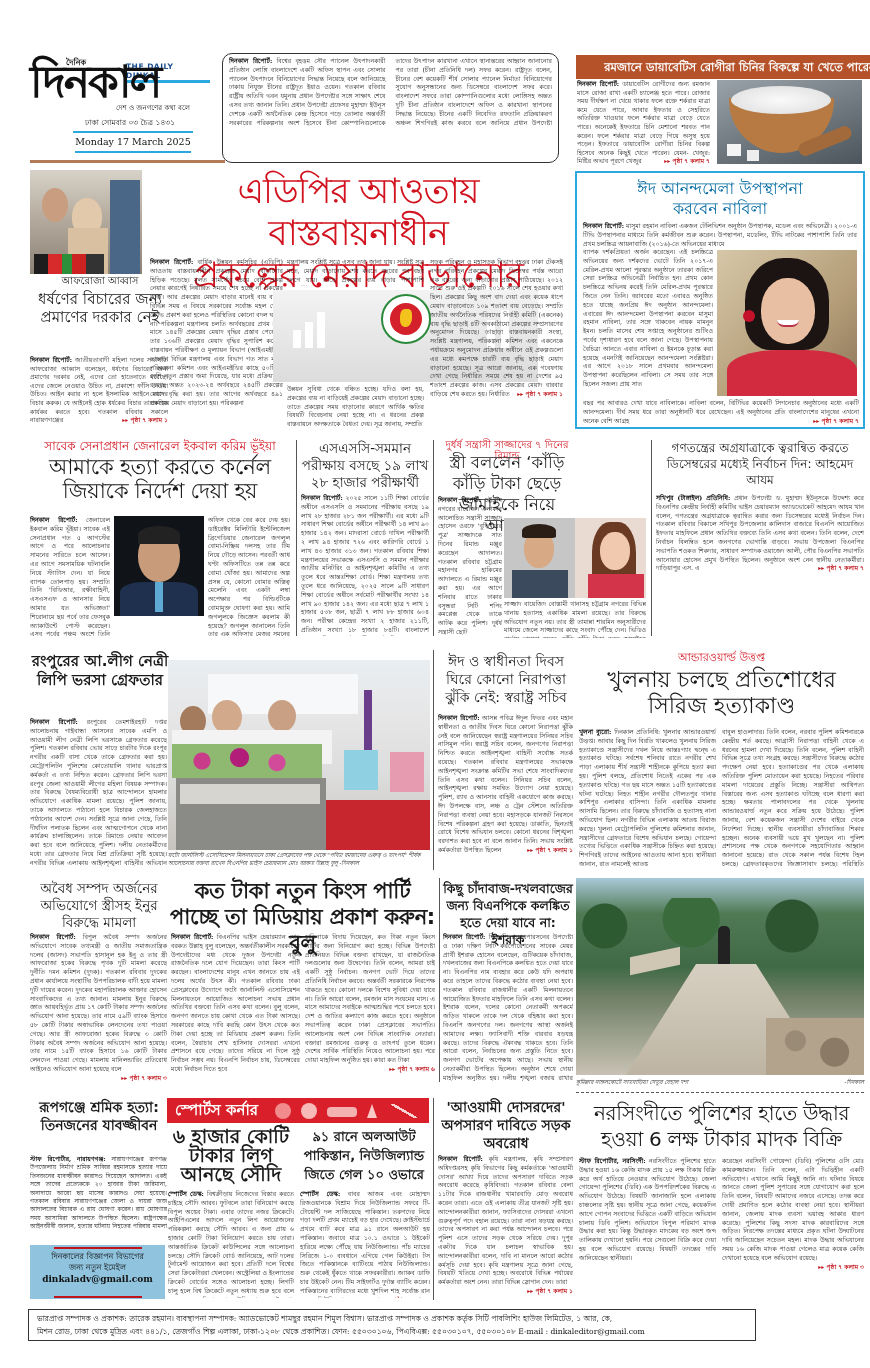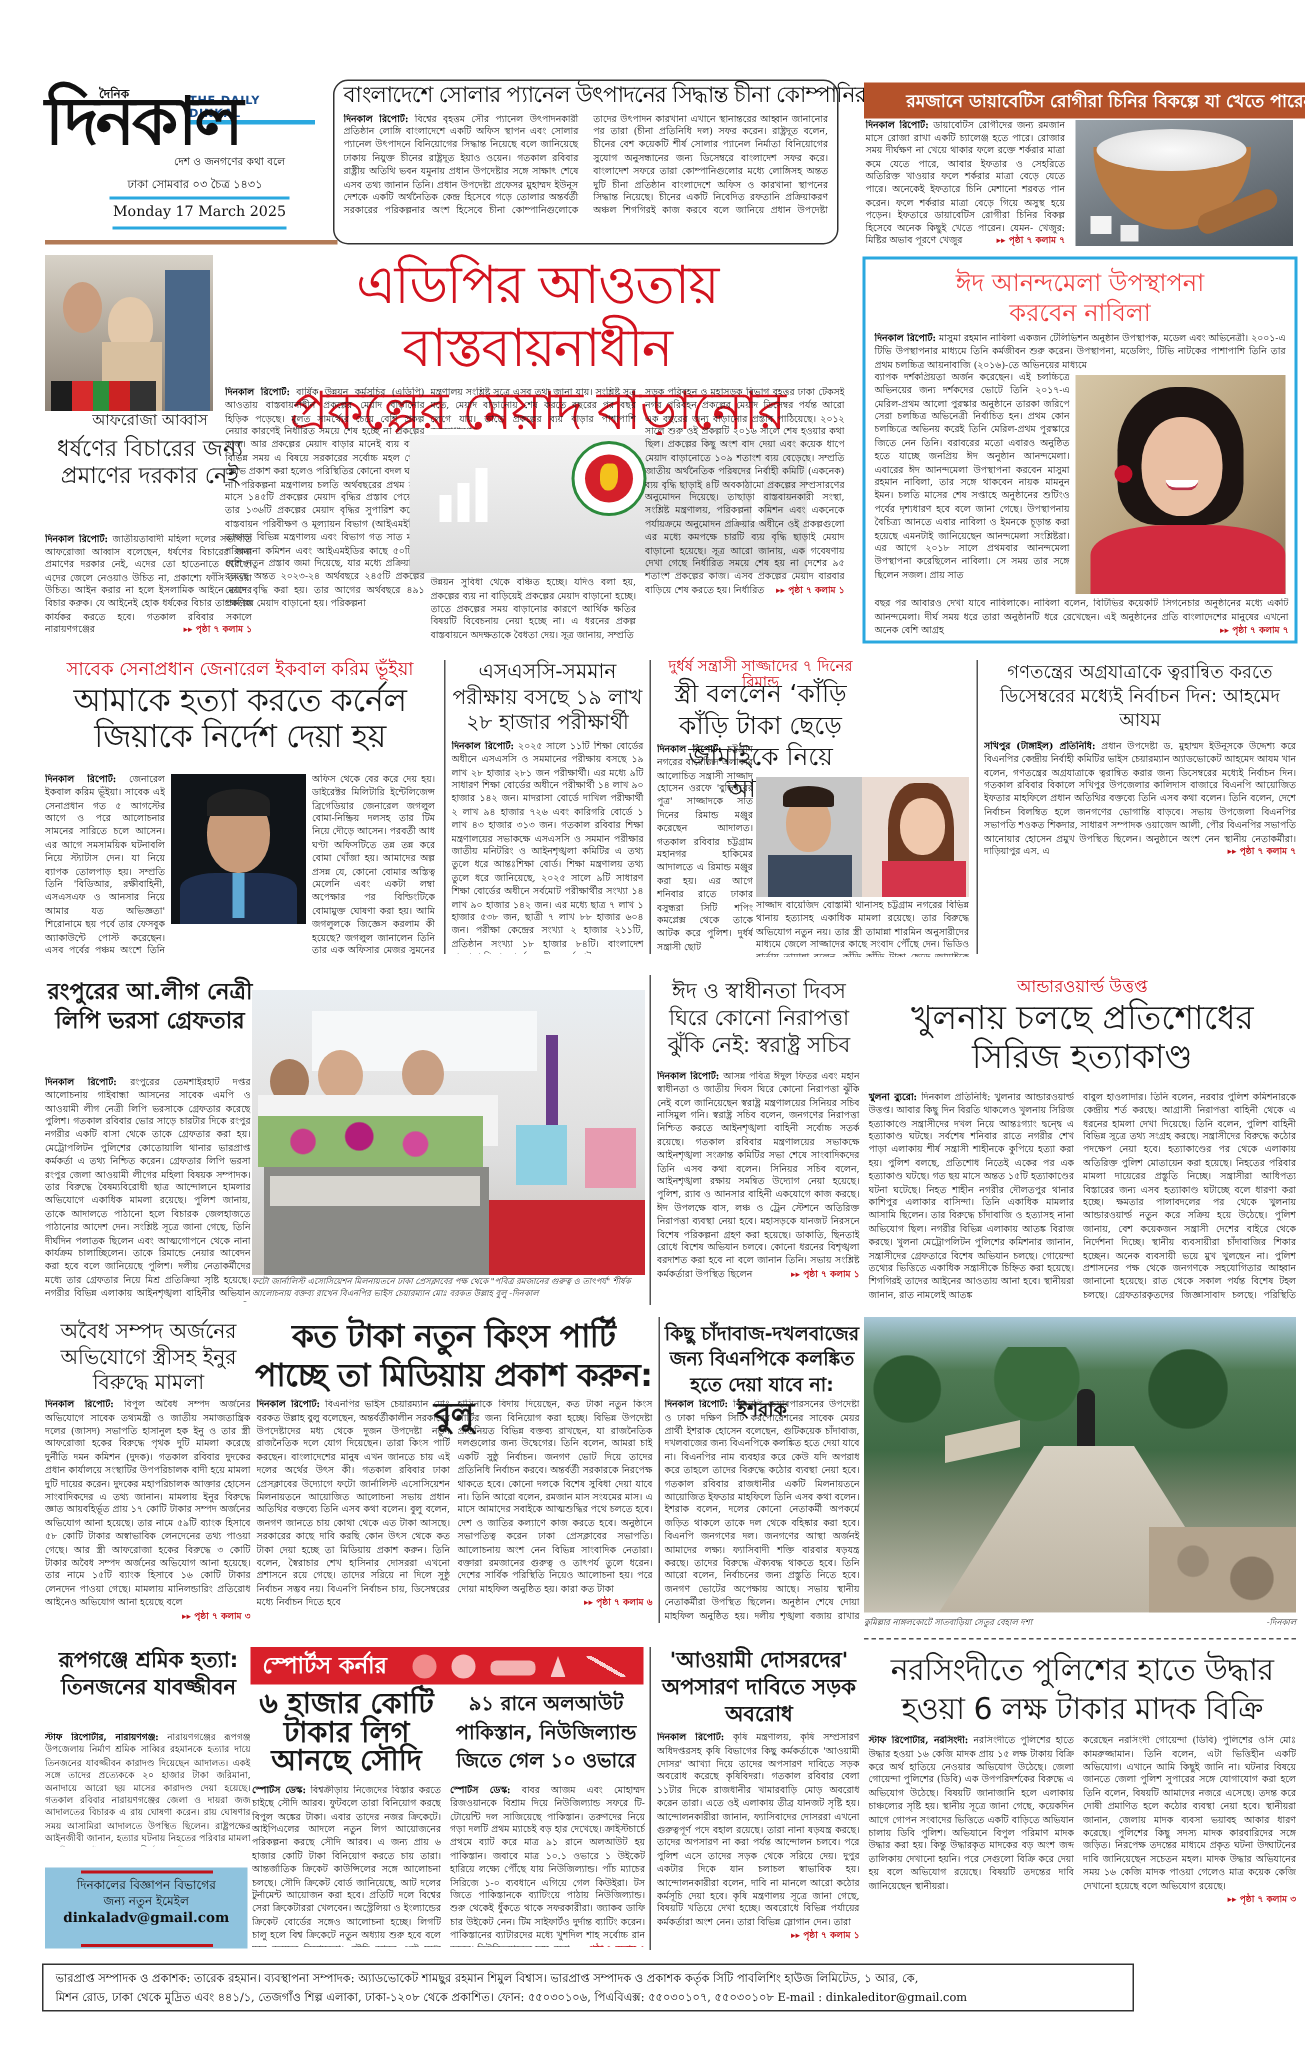--- a/index.html
+++ b/index.html
@@ -36,21 +36,20 @@
   <div class="abs mast-logo" style="left:0;top:8px">দিনকাল</div>
   <div class="abs" style="left:86px;top:50px;font-size:7px;font-family:'DejaVu Serif',serif">দেশ ও জনগণের কথা বলে</div>
   <div class="abs dateline" style="left:40px;top:65px;width:120px;font-size:7.5px">ঢাকা সোমবার ০৩ চৈত্র ১৪৩১</div>
   <div class="abs blue-rule" style="left:43px;top:79px;width:120px"></div>
   <div class="abs dateline" style="left:38px;top:84px;width:130px;font-size:9.5px">Monday 17 March 2025</div>
   <div class="abs blue-rule" style="left:45px;top:99px;width:116px"></div>
 </div>
 <div class="abs brown-rule" style="left:30px;top:160px;width:195px"></div>
 
 <div class="abs box-rounded" style="left:222px;top:53px;width:337px;height:110px;padding:3px 6px">
-  <div class="hl" style="font-size:14.5px;font-weight:normal;color:#111;margin-bottom:3px;white-space:nowrap;letter-spacing:-0.5px">বাংলাদেশে সোলার প্যানেল উৎপাদনের সিদ্ধান্ত চীনা কোম্পানির</div>
   <div class="body-text" style="column-count:2;column-gap:10px;height:79px;font-size:6.2px;line-height:8.8px">
     <b>দিনকাল রিপোর্ট:</b>
     <span>বিশ্বের বৃহত্তম সৌর প্যানেল উৎপাদনকারী প্রতিষ্ঠান লোঙ্গি বাংলাদেশে একটি অফিস স্থাপন এবং সোলার প্যানেল উৎপাদনে বিনিয়োগের সিদ্ধান্ত নিয়েছে বলে জানিয়েছে ঢাকায় নিযুক্ত চীনের রাষ্ট্রদূত ইয়াও ওয়েন। গতকাল রবিবার রাষ্ট্রীয় অতিথি ভবন যমুনায় প্রধান উপদেষ্টার সঙ্গে সাক্ষাৎ শেষে এসব তথ্য জানান তিনি। প্রধান উপদেষ্টা প্রফেসর মুহাম্মদ ইউনূস দেশকে একটি অর্থনৈতিক কেন্দ্র হিসেবে গড়ে তোলার অন্তর্বর্তী সরকারের পরিকল্পনার অংশ হিসেবে চীনা কোম্পানিগুলোকে তাদের উৎপাদন কারখানা এখানে স্থানান্তরের আহ্বান জানানোর পর তারা (চীনা প্রতিনিধি দল) সফর করেন। রাষ্ট্রদূত বলেন, চীনের বেশ কয়েকটি শীর্ষ সোলার প্যানেল নির্মাতা বিনিয়োগের সুযোগ অনুসন্ধানের জন্য ডিসেম্বরে বাংলাদেশ সফর করে। বাংলাদেশ সফরে তারা কোম্পানিগুলোর মধ্যে লোঙ্গিসহ অন্তত দুটি চীনা প্রতিষ্ঠান বাংলাদেশে অফিস ও কারখানা স্থাপনের সিদ্ধান্ত নিয়েছে। চীনের একটি নিবেদিত রফতানি প্রক্রিয়াকরণ অঞ্চল শিগগিরই কাজ করবে বলে জানিয়ে প্রধান উপদেষ্টা প্রফেসর মুহাম্মদ ইউনূসকে রাষ্ট্রদূত বলেন, তারা খুব শিগগিরই বাংলাদেশে বিনিয়োগ করবে। চীনে প্রধান উপদেষ্টার আসন্ন আনুষ্ঠানিক সফর হবে দুই বিস্তৃত ও ঘনিষ্ঠ বন্ধুর</span>
     
   </div>
 </div>
 
 <div class="abs banner" style="left:576px;top:55px;width:328px;height:24px;font-size:11.5px">রমজানে ডায়াবেটিস রোগীরা চিনির বিকল্পে যা খেতে পারেন</div>
 <div class="abs body-text" style="left:577px;top:80px;width:133px;height:86px;font-size:6.2px;line-height:8.6px">
   <b>দিনকাল রিপোর্ট:</b>
@@ -100,21 +99,21 @@
     <div class="abs" style="left:17px;top:13px;width:12px;height:18px;background:#f4c21c;border-radius:40% 30% 50% 40%"></div>
   </div>
 </div>
 <div class="abs body-text" style="left:287px;top:385px;width:137px;height:50px;font-size:6.2px;line-height:8.8px">উন্নয়ন সুবিধা থেকে বঞ্চিত হচ্ছে। যদিও বলা হয়, প্রকল্পের ব্যয় না বাড়িয়েই প্রকল্পের মেয়াদ বাড়ানো হচ্ছে। তাতে প্রকল্পের সময় বাড়ানোর কারণে আর্থিক ক্ষতির বিষয়টি বিবেচনায় নেয়া হচ্ছে না। এ ধরনের প্রকল্প বাস্তবায়নে অদক্ষতাকে বৈধতা দেয়। সূত্র জানায়, সম্প্রতি</div>
 <div class="abs body-text" style="left:430px;top:258px;width:133px;height:176px;font-size:6.2px;line-height:8.8px">
   <span>সড়ক পরিবহন ও মহাসড়ক বিভাগ বৃহত্তর ঢাকা টেকসই নগর পরিবহন প্রকল্পের মেয়াদ ডিসেম্বর পর্যন্ত আরো এক বছরের জন্য বাড়ানোর প্রস্তাব পাঠিয়েছে। ২০১২ সালে শুরু ওই প্রকল্পটি ২০১৬ সালে শেষ হওয়ার কথা ছিল। প্রকল্পের কিছু অংশ বাদ দেয়া এবং কয়েক ধাপে মেয়াদ বাড়ানোতে ১০৯ শতাংশ ব্যয় বেড়েছে। সম্প্রতি জাতীয় অর্থনৈতিক পরিষদের নির্বাহী কমিটি (একনেক) ব্যয় বৃদ্ধি ছাড়াই ৪টি অবকাঠামো প্রকল্পের সম্প্রসারণের অনুমোদন দিয়েছে। তাছাড়া বাস্তবায়নকারী সংস্থা, সংশ্লিষ্ট মন্ত্রণালয়, পরিকল্পনা কমিশন এবং একনেকে পর্যায়ক্রমে অনুমোদন প্রক্রিয়ার অধীনে ওই প্রকল্পগুলো এর মধ্যে কমপক্ষে চারটি ব্যয় বৃদ্ধি ছাড়াই মেয়াদ বাড়ানো হয়েছে। সূত্র আরো জানায়, এক গবেষণায় দেখা গেছে নির্ধারিত সময়ে শেষ হয় না দেশের ৯৫ শতাংশ প্রকল্পের কাজ। এসব প্রকল্পের মেয়াদ বারবার বাড়িয়ে শেষ করতে হয়। নির্ধারিত</span>
   <span class="jump"><span>▸▸</span> <span>পৃষ্ঠা ৭ কলাম ১</span></span>
 </div>
 
 <div class="abs cyan-box" style="left:575px;top:171px;width:290px;height:258px">
-  <div class="hl" style="font-size:16px;font-weight:normal;line-height:20px;padding:6px 40px 3px;color:#ef4444">ঈদ আনন্দমেলা উপস্থাপনা করবেন নাবিলা</div>
+  <div class="hl" style="font-size:16px;font-weight:normal;line-height:20px;padding:6px 40px 3px;color:#0369a1">ঈদ আনন্দমেলা উপস্থাপনা করবেন নাবিলা</div>
   <div class="body-text" style="padding:0 6px;height:27px;font-size:6.2px;line-height:8.8px">
     <b>দিনকাল রিপোর্ট:</b>
     <span>মাসুমা রহমান নাবিলা একজন টেলিভিশন অনুষ্ঠান উপস্থাপক, মডেল এবং অভিনেত্রী। ২০০১-এ টিভি উপস্থাপনার মাধ্যমে তিনি কর্মজীবন শুরু করেন। উপস্থাপনা, মডেলিং, টিভি নাটকের পাশাপাশি তিনি তার প্রথম চলচ্চিত্র আয়নাবাজি (২০১৬)-তে অভিনয়ের মাধ্যমে</span>
   </div>
   <div class="abs body-text" style="left:6px;top:75px;width:130px;height:150px;font-size:6.2px;line-height:8.8px">ব্যাপক দর্শকপ্রিয়তা অর্জন করেছেন। এই চলচ্চিত্রে অভিনয়ের জন্য দর্শকদের ভোটে তিনি ২০১৭-এ মেরিল-প্রথম আলো পুরস্কার অনুষ্ঠানে তারকা জরিপে সেরা চলচ্চিত্র অভিনেত্রী নির্বাচিত হন। প্রথম কোন চলচ্চিত্রে অভিনয় করেই তিনি মেরিল-প্রথম পুরস্কারে জিতে নেন তিনি। বরাবরের মতো এবারও অনুষ্ঠিত হতে যাচ্ছে জনপ্রিয় ঈদ অনুষ্ঠান আনন্দমেলা। এবারের ঈদ আনন্দমেলা উপস্থাপনা করবেন মাসুমা রহমান নাবিলা, তার সঙ্গে থাকবেন নায়ক মামনুন ইমন। চলতি মাসের শেষ সপ্তাহে অনুষ্ঠানের শুটিংও পর্বের দৃশ্যধারণ হবে বলে জানা গেছে। উপস্থাপনায় বৈচিত্র্য আনতে এবার নাবিলা ও ইমনকে চূড়ান্ত করা হয়েছে এমনটাই জানিয়েছেন আনন্দমেলা সংশ্লিষ্টরা। এর আগে ২০১৮ সালে প্রথমবার আনন্দমেলা উপস্থাপনা করেছিলেন নাবিলা। সে সময় তার সঙ্গে ছিলেন সজল। প্রায় সাত</div>
   <div class="photo" style="left:140px;top:77px;width:140px;height:146px;background:linear-gradient(135deg,#d6c7a8 0%,#b49d78 60%,#8a7558 100%)">
     <div class="abs" style="left:28px;top:8px;width:84px;height:92px;border-radius:46% 46% 30% 30%;background:#1c1412"></div>
     <div class="abs" style="left:44px;top:28px;width:54px;height:66px;border-radius:48%;background:#e9bfa3"></div>
     <div class="abs" style="left:60px;top:70px;width:22px;height:7px;border-radius:0 0 11px 11px;background:#fff;border-bottom:2px solid #b8324a"></div>
     <div class="abs" style="left:10px;top:100px;width:130px;height:50px;border-radius:40% 40% 0 0;background:#d22b3f"></div>

